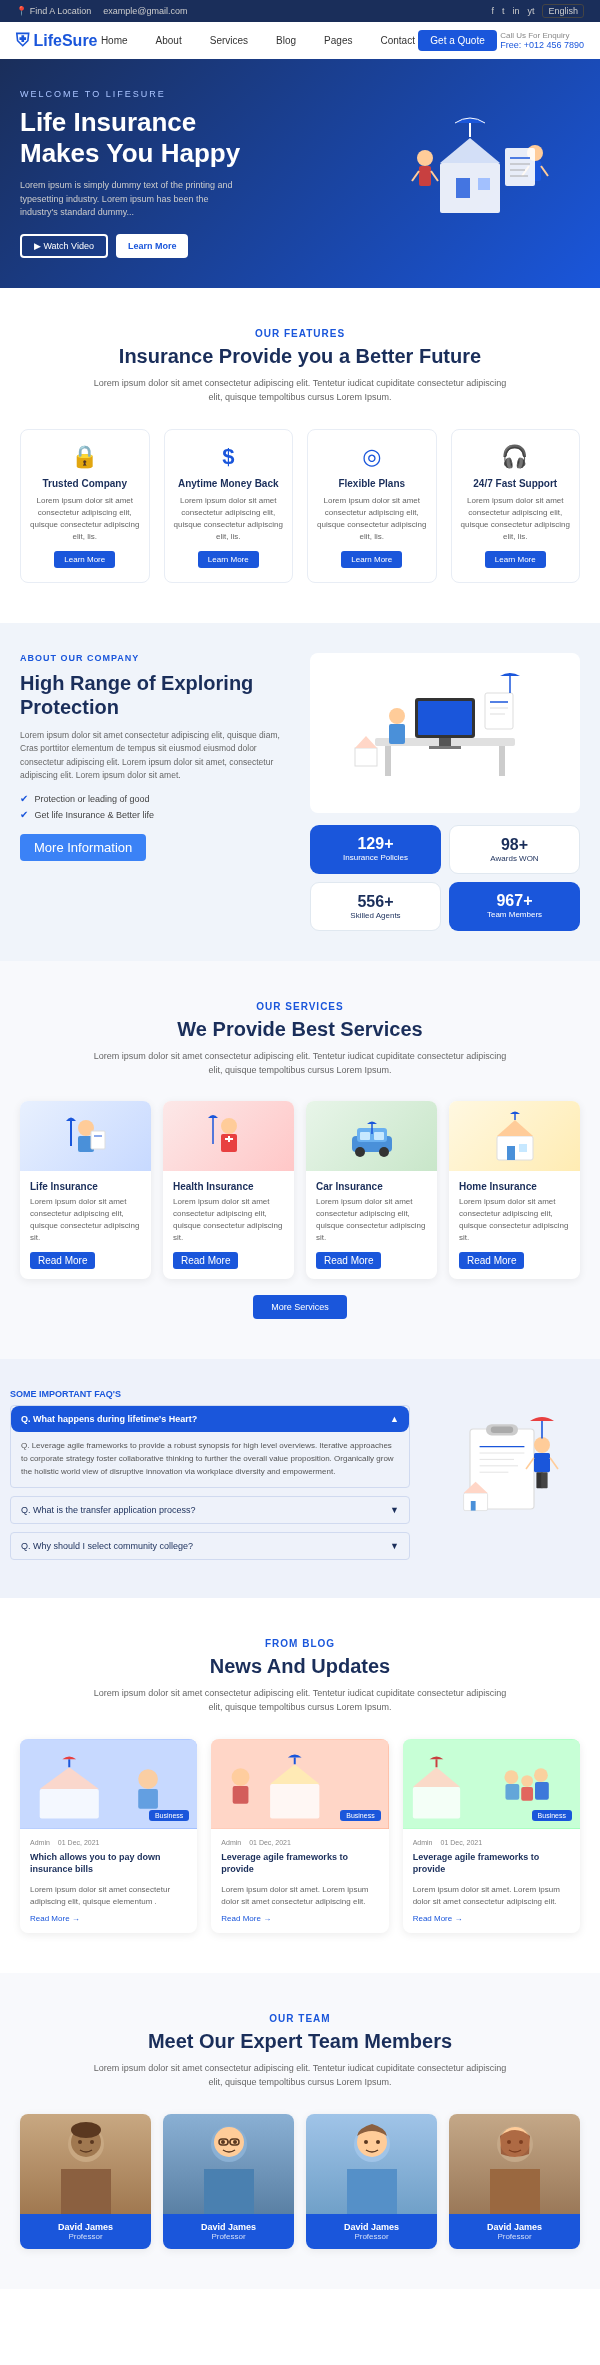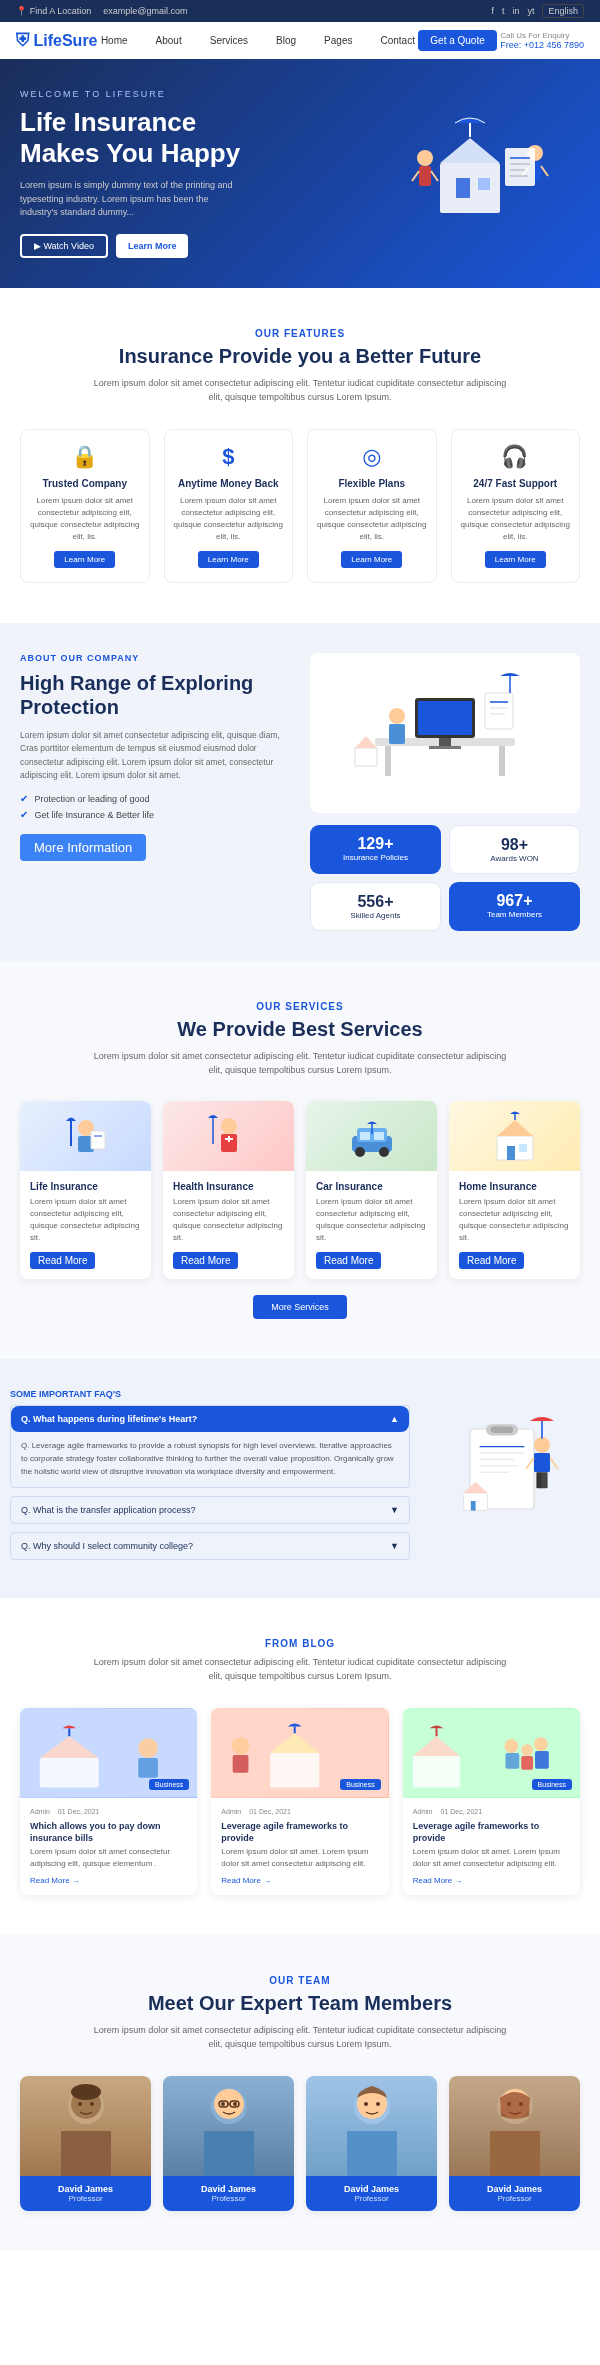--- a/index.html
+++ b/index.html
@@ -85,21 +85,21 @@
     .faq-answer { padding: 8px 10px; font-size: 8px; color: #555; line-height: 1.6; }
 
     
     .blog-section { padding: 40px 20px; }
     .blog-grid { display: grid; grid-template-columns: repeat(3, 1fr); gap: 14px; }
     .blog-card { border-radius: 8px; overflow: hidden; box-shadow: 0 2px 8px rgba(0,0,0,0.08); }
     .blog-img { height: 90px; position: relative; }
     .blog-badge { position: absolute; bottom: 8px; right: 8px; background: #1a56db; color: #fff; font-size: 7px; padding: 2px 6px; border-radius: 3px; }
     .blog-body { padding: 10px; }
     .blog-meta { font-size: 7px; color: #888; margin-bottom: 5px; display: flex; gap: 8px; }
-    .blog-title { font-size: 9px; font-weight: bold; color: #1a2e5a; margin-bottom: 1px; line-height: 1.4; }
+    .blog-title { font-size: 9px; font-weight: bold; color: #1a2e5a; margin-bottom: 8px; line-height: 1.4; }
     .blog-desc { font-size: 8px; color: #666; line-height: 1.5; margin-bottom: 6px; }
     .blog-read { font-size: 8px; color: #1a56db; cursor: pointer; }
 
     
     .team-section { padding: 40px 20px; background: #f8f9fc; }
     .team-grid { display: grid; grid-template-columns: repeat(4, 1fr); gap: 12px; }
     .team-card { border-radius: 8px; overflow: hidden; box-shadow: 0 2px 8px rgba(0,0,0,0.07); background: #fff; }
     .team-footer { background: #1a56db; color: #fff; padding: 8px; text-align: center; }
     .team-name { font-size: 9px; font-weight: bold; }
     .team-role { font-size: 8px; opacity: 0.8; }
@@ -436,20 +436,21 @@
 
       <rect x="22" y="130" width="30" height="22" fill="#fff" rx="2" stroke="#ddd" stroke-width="1"></rect>
       <polygon points="22,130 52,130 37,116" fill="#ffd6c7"></polygon>
       <rect x="31" y="140" width="6" height="12" fill="#4a90d9"></rect>
     </svg>
   </div>
 </div>
 
 <div class="blog-section">
   <div class="section-label">From Blog</div>
+  <div class="section-title">News And Updates</div>
   <div class="section-desc">Lorem ipsum dolor sit amet consectetur adipiscing elit. Tentetur iudicat cupiditate consectetur adipiscing elit, quisque tempoltibus cursus Lorem Ipsum.</div>
   <div class="blog-grid">
 
     <div class="blog-card">
       <div class="blog-img blog-img-1">
         <svg width="100%" height="90" viewBox="0 0 180 90">
           <rect width="180" height="90" fill="#c7d9ff"></rect>
           <rect x="20" y="50" width="60" height="30" fill="#fff" rx="2" opacity="0.8"></rect>
           <polygon points="20,50 80,50 50,28" fill="#ffd6c7" opacity="0.9"></polygon>
           <line x1="50" y1="20" x2="50" y2="28" stroke="#1a56db" stroke-width="2"></line>

